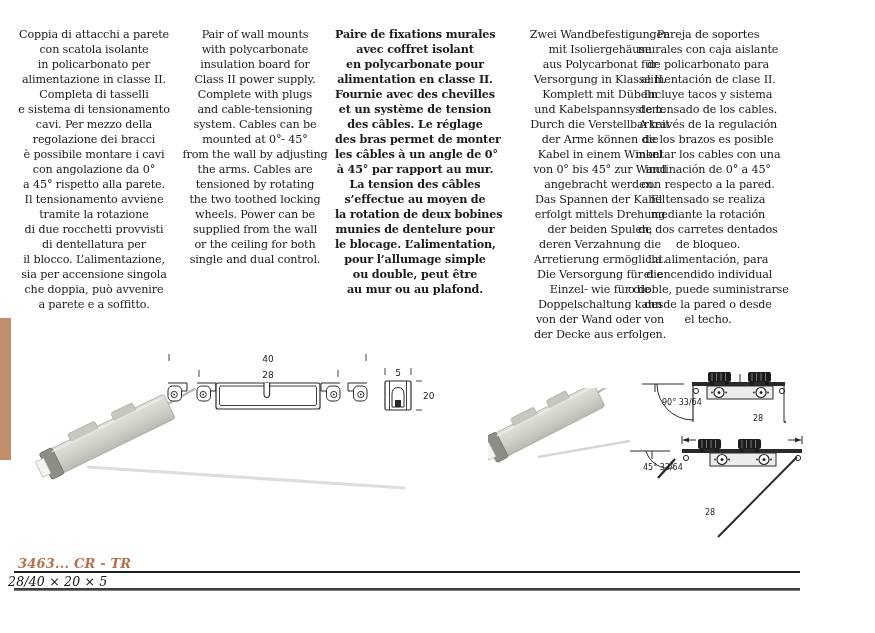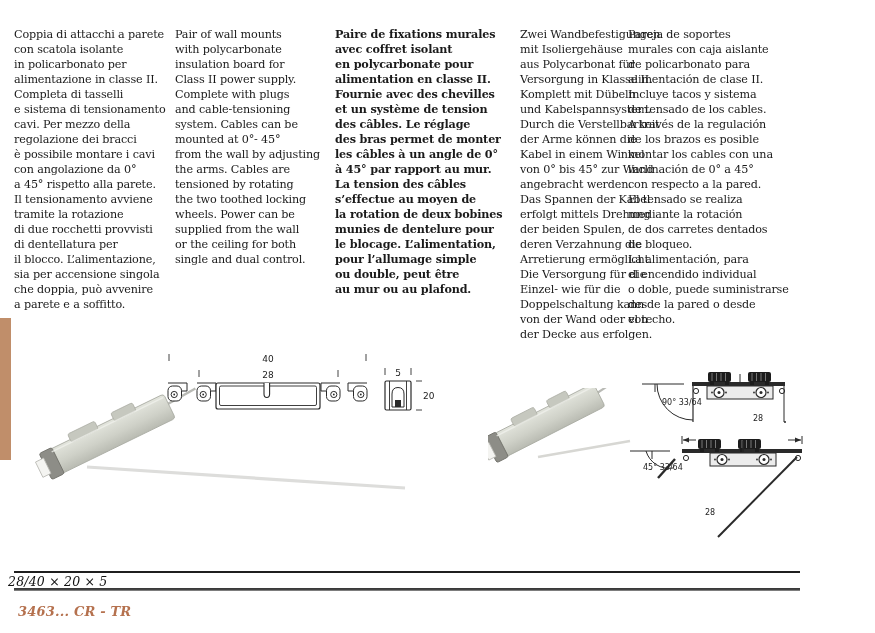--- a/index.html
+++ b/index.html
@@ -3,20 +3,21 @@
 <meta charset="utf-8">
 <style>
   html,body{margin:0;padding:0;background:#ffffff;}
   .page{
     position:relative;
     width:875px;height:633px;
     background:#ffffff;
     font-family:"DejaVu Serif","Liberation Serif",serif;
     color:#1a1a1a;
     overflow:hidden;
+    text-align:center;
   }
   .col{
     position:absolute;
     top:27px;
     width:160px;
     font-size:11.2px;
     line-height:15px;
     white-space:pre;
     letter-spacing:-0.15px;
   }
@@ -32,21 +33,20 @@
   .drawing{position:absolute;}
   .d-front{left:160px;top:350px;}
   .d-angles{left:630px;top:358px;}
   .photo{position:absolute;}
   .photo-left{left:25px;top:385px;}
   .photo-right{left:488px;top:388px;}
   .footer-code{
     position:absolute;left:18px;top:556px;
     font-size:13px;font-style:italic;font-weight:bold;
     letter-spacing:0.2px;
-    margin-top:48px;
   }
   .rule-thin{
     position:absolute;left:14px;top:571px;width:786px;height:1.5px;
     background:#1f1f1f;
   }
   .footer-dims{
     position:absolute;left:8px;top:574px;
     font-size:12.5px;font-style:italic;color:#111;
     letter-spacing:0.2px;
   }

